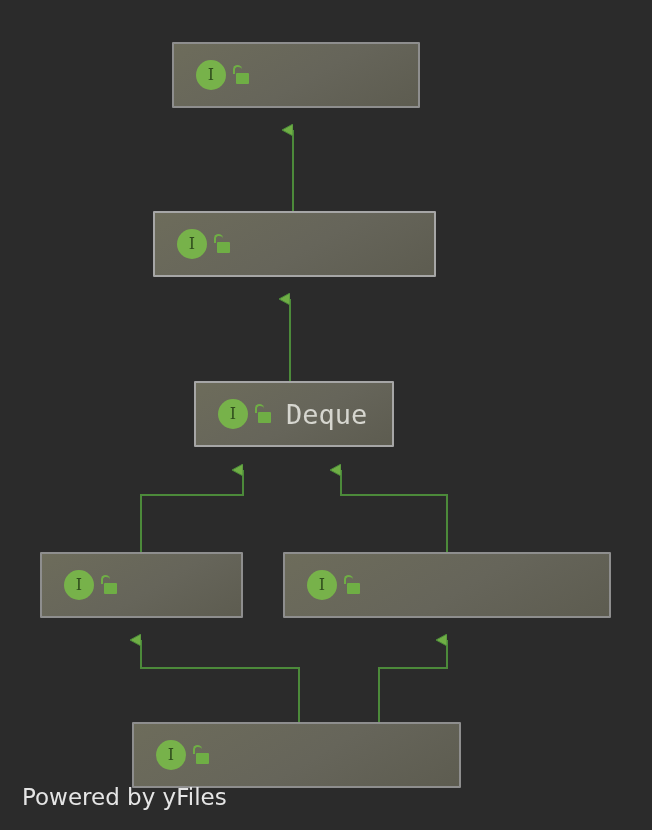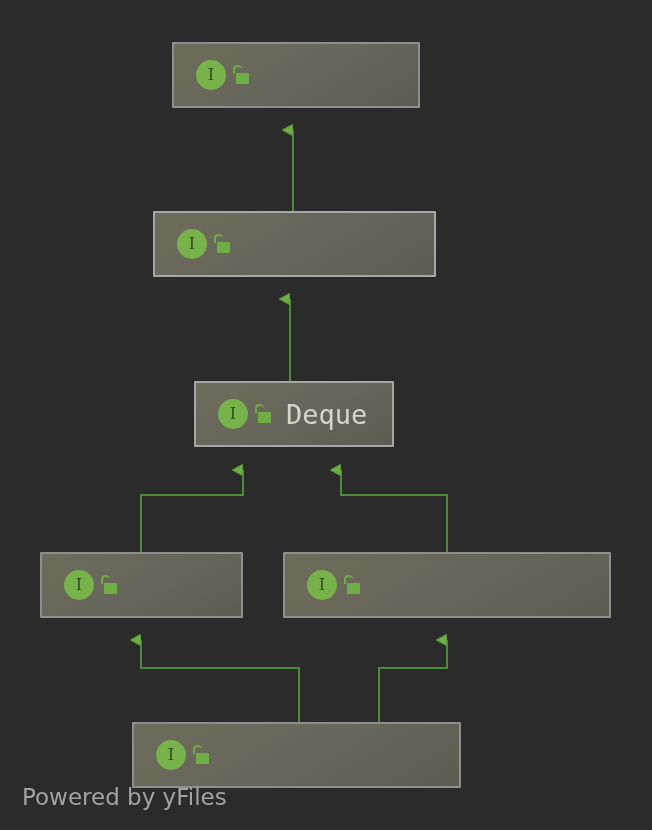--- a/index.html
+++ b/index.html
@@ -91,21 +91,21 @@
     letter-spacing: 0px;
     white-space: nowrap;
     line-height: 1;
   }
   #watermark {
     position: absolute;
     left: 22px;
     top: 784px;
     font-family: "DejaVu Sans", sans-serif;
     font-size: 23px;
-    color: #a3a3a3;
+    color: #e5e5e5;
     white-space: nowrap;
   }
 </style>
 </head>
 <body>
 
 <div id="diagram-root">
 
   <svg id="edge-layer" viewBox="0 0 652 830" width="652" height="830">
     <defs>

